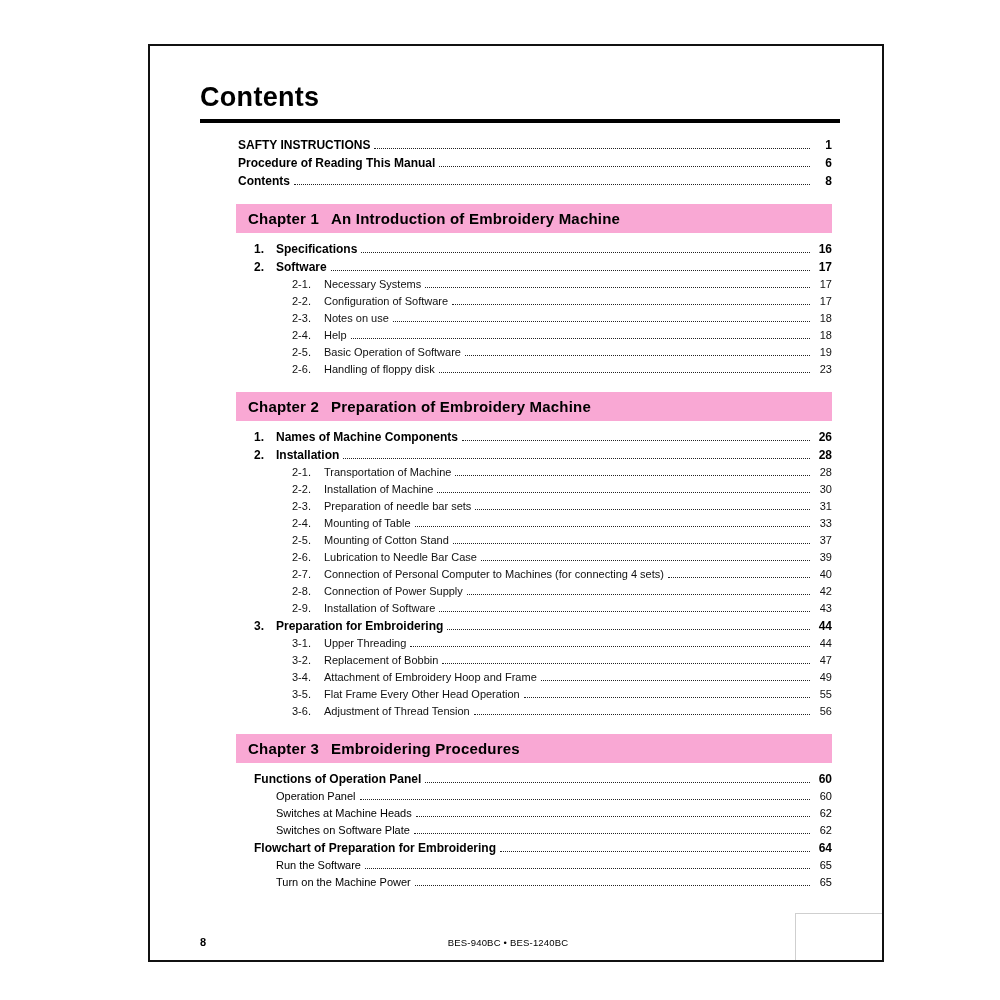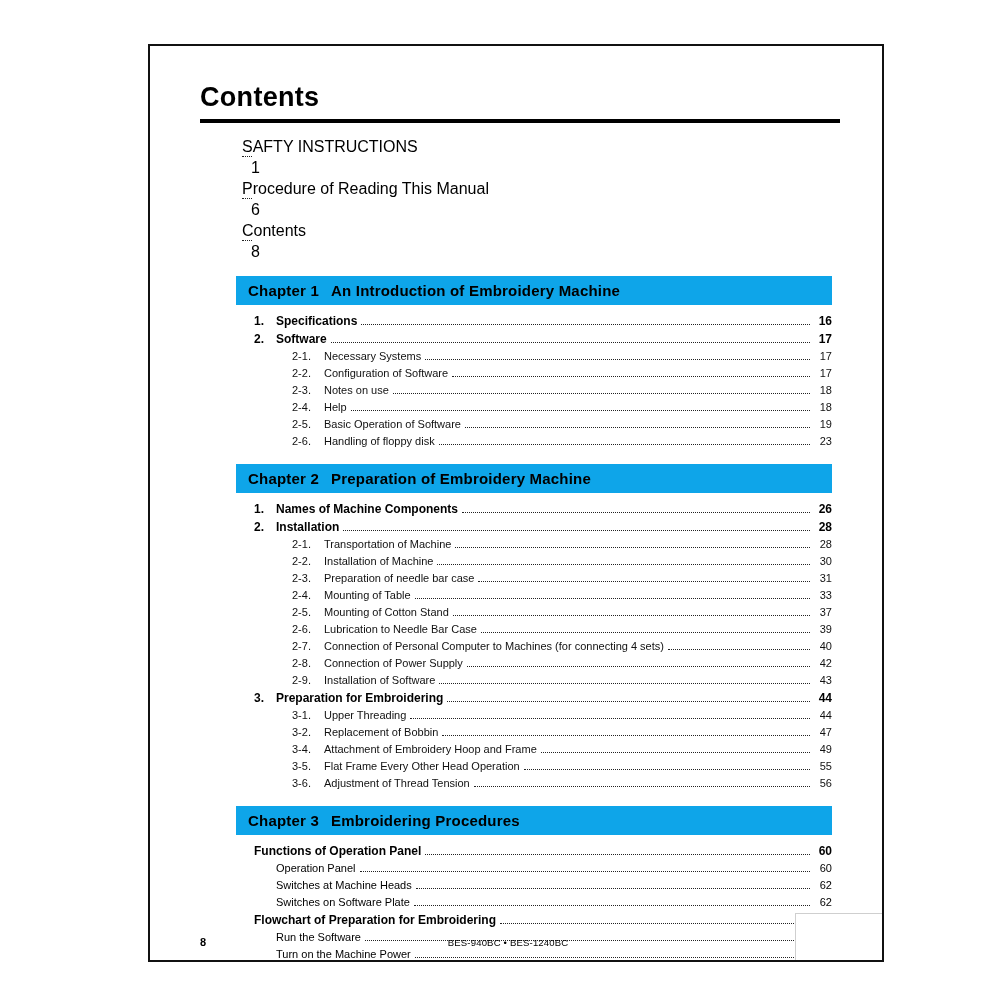--- a/index.html
+++ b/index.html
@@ -69,24 +69,23 @@
     height: 1px;
   }
   .row .pg {
     flex: 0 0 auto;
     text-align: right;
     min-width: 18px;
   }
 
   
   .lvl-top {
-    font-weight: normal;
-    font-size: 16px;
+    font-weight: bold;
+    font-size: 12px;
     padding-left: 2px;
-    flex-direction: column;
   }
   .lvl-sec {
     font-weight: bold;
     font-size: 12px;
     padding-left: 18px;
   }
   .lvl-sec .num { min-width: 16px; }
   .lvl-sub {
     font-size: 11px;
     padding-left: 56px;
@@ -97,21 +96,21 @@
     font-weight: bold;
     font-size: 12px;
     padding-left: 18px;
   }
   .lvl-plain {
     font-size: 11px;
     padding-left: 40px;
   }
 
   .chapter-bar {
-    background: #0ea5e9;
+    background: #f9a8d4;
     font-weight: bold;
     font-size: 15px;
     padding: 6px 0 6px 12px;
     margin: 16px 0 10px 0;
     letter-spacing: 0.2px;
   }
   .chapter-bar .ch-label { margin-right: 12px; }
   .group { margin-bottom: 2px; }
 
   .footer {
@@ -247,21 +246,21 @@
               <span class="pg">28</span>
             </div>
             <div class="row lvl-sub">
               <span class="num">2-2.</span>
               <span class="label">Installation of Machine</span>
               <span class="dots"></span>
               <span class="pg">30</span>
             </div>
             <div class="row lvl-sub">
               <span class="num">2-3.</span>
-              <span class="label">Preparation of needle bar case</span>
+              <span class="label">Preparation of needle bar sets</span>
               <span class="dots"></span>
               <span class="pg">31</span>
             </div>
             <div class="row lvl-sub">
               <span class="num">2-4.</span>
               <span class="label">Mounting of Table</span>
               <span class="dots"></span>
               <span class="pg">33</span>
             </div>
             <div class="row lvl-sub">

